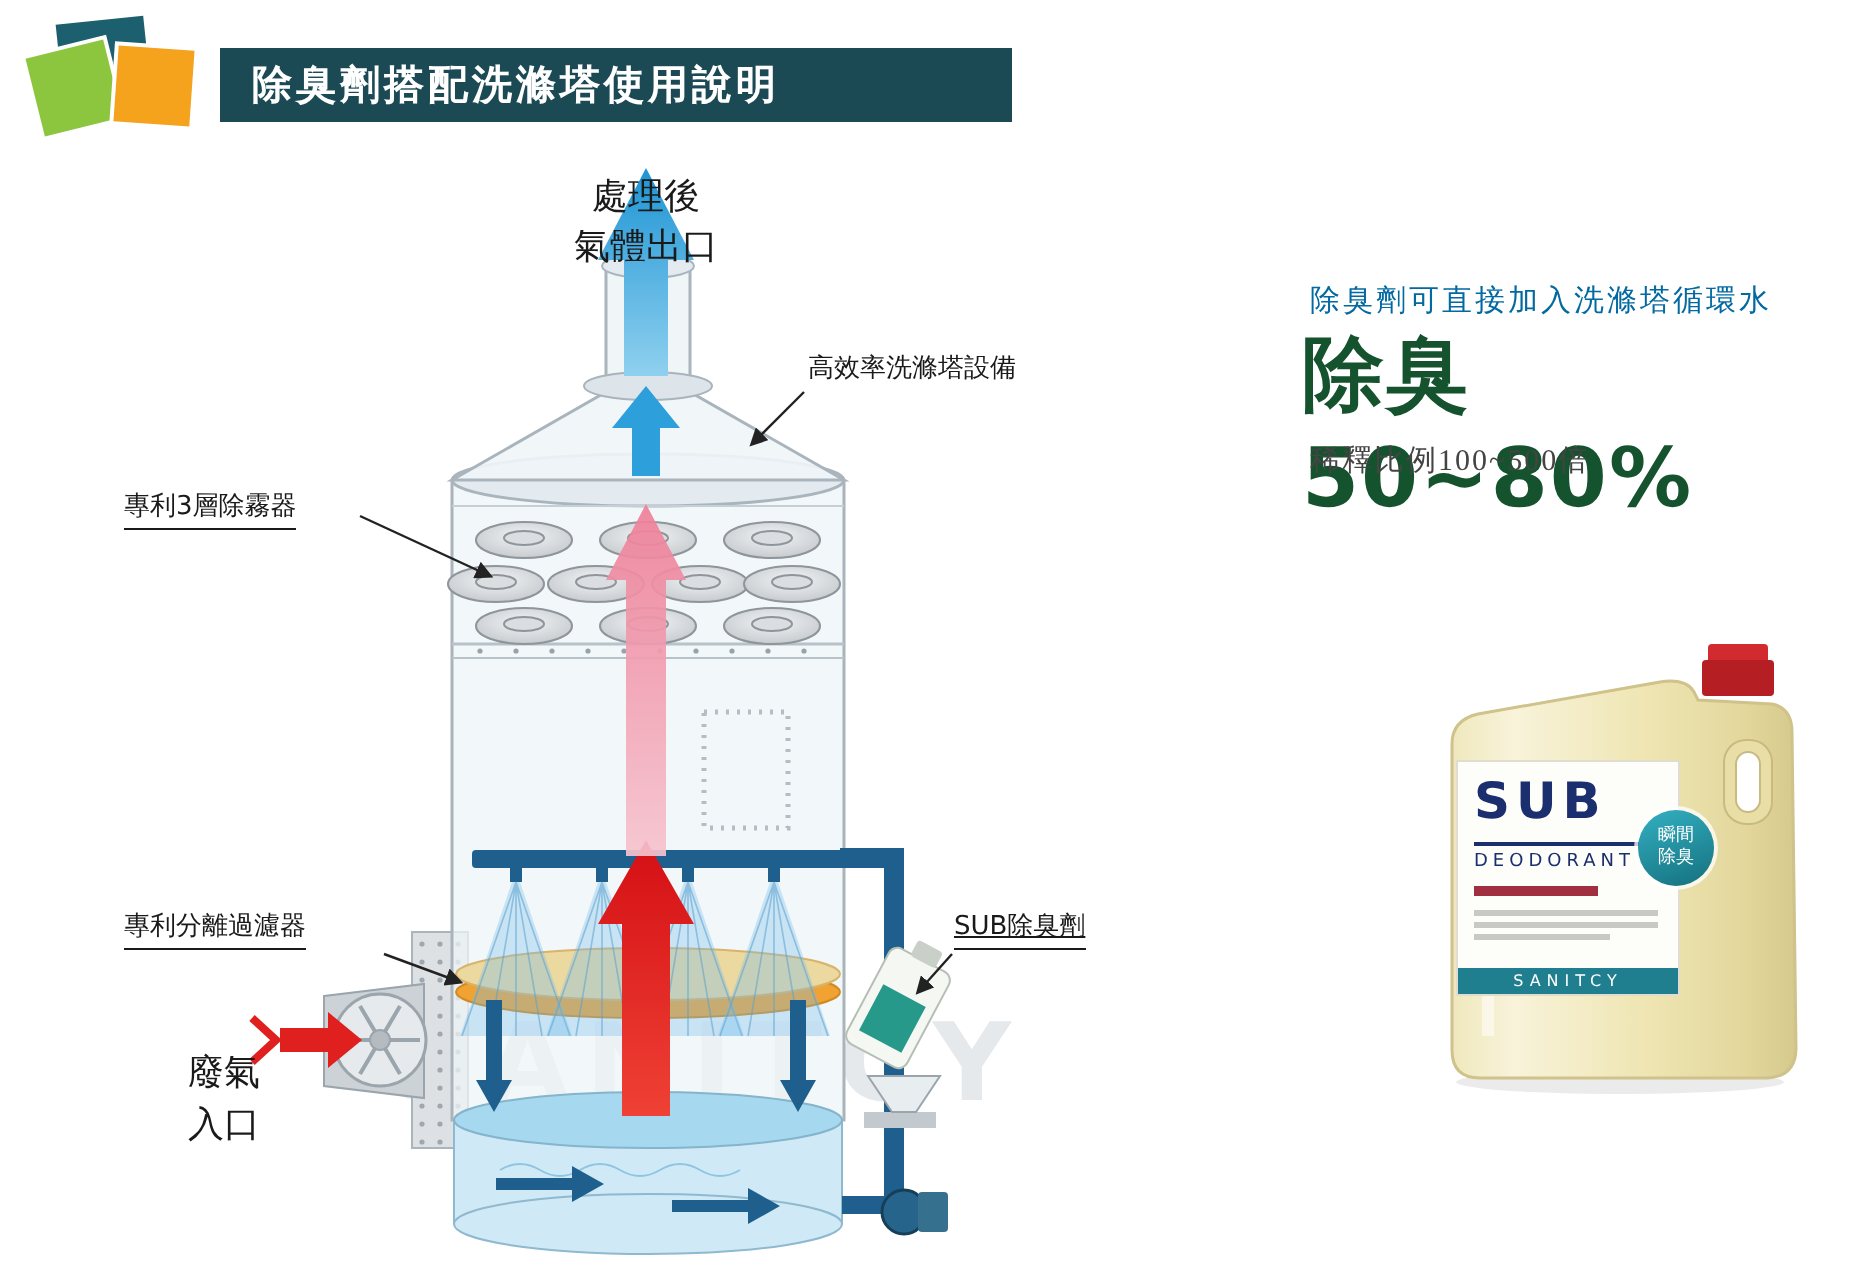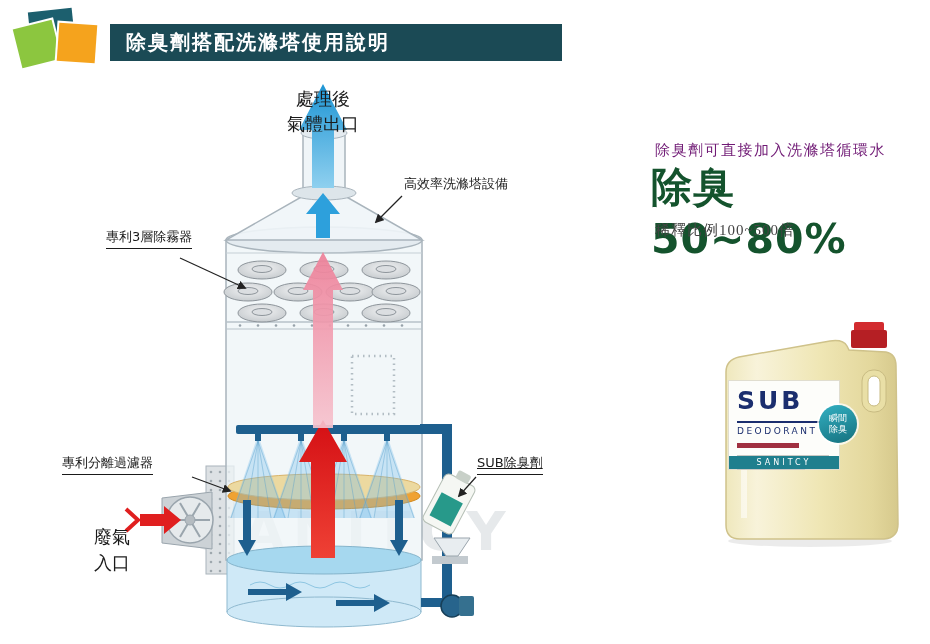--- a/index.html
+++ b/index.html
@@ -7,41 +7,41 @@
   body { position:relative; background:#ffffff; font-family:"DejaVu Sans","Liberation Sans",sans-serif; overflow:hidden; }
   .abs { position:absolute; }
 
   
   .logo { left:14px; top:6px; width:90px; height:64px; }
   .logo-sq { position:absolute; box-shadow:0 0 0 2px #fff; }
   .logo-teal   { left:16px; top:4px;  width:44px; height:44px; background:#1c5f6e; transform:rotate(-6deg); }
   .logo-green  { left:3px;  top:18px; width:40px; height:40px; background:#8cc63f; transform:rotate(-14deg); }
   .logo-orange { left:44px; top:18px; width:38px; height:38px; background:#f5a31d; transform:rotate(4deg); }
 
-  .header-bar { left:110px; top:24px; width:452px; height:37px; background:#1b4a55; color:#fff;
+  .header-bar { left:110px; top:24px; width:396px; height:37px; background:#1b4a55; color:#fff;
     font-size:20px; font-weight:bold; line-height:37px; padding-left:16px; letter-spacing:2px; }
 
   
   .lbl { color:#1a1a1a; font-size:13px; white-space:pre-line; }
   .lbl-outlet    { left:270px; top:86px;  width:106px; text-align:center; font-size:18px; line-height:1.4; }
   .lbl-equipment { left:404px; top:175px; }
   .lbl-underline { border-bottom:1.5px solid #1a1a1a; padding-bottom:2px; }
-  .lbl-demister  { left:62px;  top:228px;margin-left:44px; }
+  .lbl-demister  { left:62px;  top:244px; }
   .lbl-separator { left:62px;  top:454px; }
   .lbl-deodorant { left:477px; top:454px;text-decoration:underline; }
   .lbl-inlet     { left:84px;  top:524px; width:56px; text-align:center; font-size:18px; line-height:1.45; }
 
   
-  .info-note     { left:655px; top:141px; font-size:15px; color:#701a75; letter-spacing:1.5px; }
+  .info-note     { left:655px; top:141px; font-size:15px; color:#0369a1; letter-spacing:1.5px; }
   .info-headline { left:651px; top:160px; font-size:41px; font-weight:bold; color:#14532d; letter-spacing:1px; }
   .info-dilution { left:655px; top:221px; font-size:15px; color:#444; letter-spacing:1px;font-family:Liberation Serif, serif; }
 
   
   .product { left:712px; top:318px; width:196px; height:234px; }
-  .p-label { position:absolute; left:16px; top:62px; width:112px; height:90px; background:#fdfdfa;
+  .p-label { position:absolute; left:16px; top:62px; width:112px; height:118px; background:#fdfdfa;
              border:1px solid #e0ddcf; overflow:visible; }
   .p-brand { position:absolute; left:8px; top:5px; font-size:25px; font-weight:800; color:#1b2e6e; letter-spacing:3px; }
   .p-rule  { position:absolute; left:8px; top:40px; width:88px; height:2px; background:#1b2e6e; }
   .p-cat   { position:absolute; left:8px; top:45px; font-size:9px; color:#1b2e6e; letter-spacing:2.5px; }
   .p-line-red { position:absolute; left:8px; top:62px; width:62px; height:5px; background:#a03040; }
   .p-line  { position:absolute; left:8px; height:3px; background:#c9c9c4; }
   .p-badge { position:absolute; left:90px; top:24px; width:38px; height:38px; border-radius:50%;
      background:linear-gradient(160deg,#33b0c2,#15707e); color:#fff; font-size:9px; line-height:1.25;
      display:flex; align-items:center; justify-content:center; text-align:left; white-space:pre-line;
      box-shadow:0 0 0 2px rgba(255,255,255,.75); }

